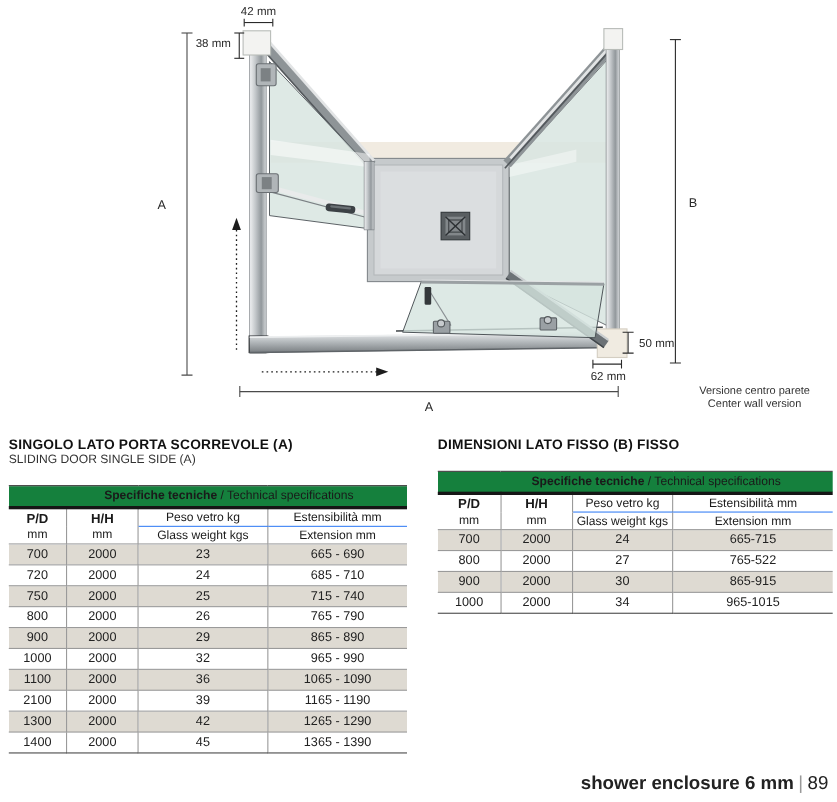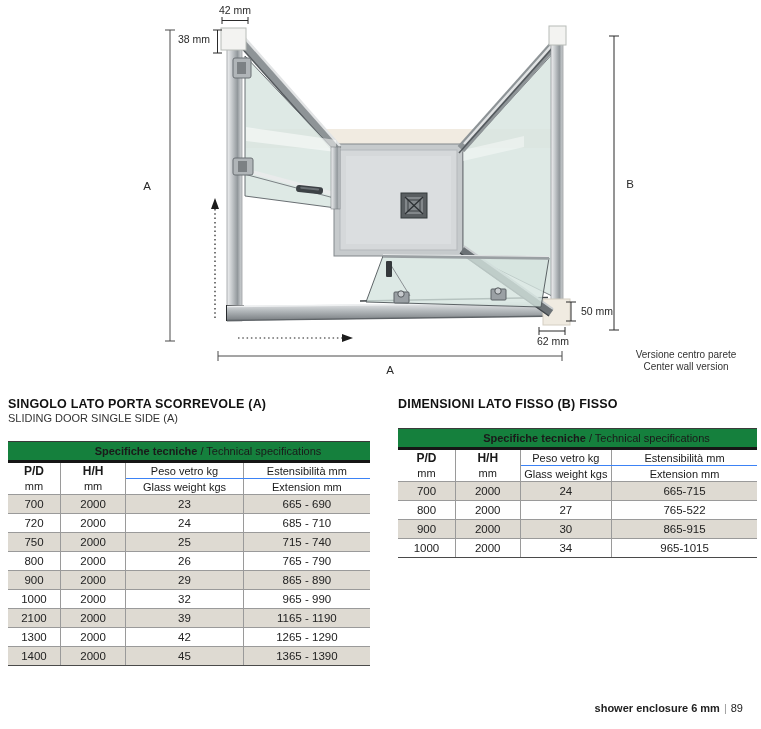--- a/index.html
+++ b/index.html
@@ -26,21 +26,21 @@
   tr.ch1 th.b { font-weight:bold; font-size:12px; }
   tr.ch1 th.ub { border-bottom:1px solid #3b82f6; }
   tr.ch2 th { border-bottom:1px solid #9a9a9a; }
 
   table.spec th:not(:last-child), table.spec td:not(:last-child) { border-right:1px solid #9a9a9a; }
 
   table.spec tbody td { font-size:11.5px; height:18px; color:#222; border-bottom:1px solid #9a9a9a;margin-top:15px; }
   table.spec tbody tr:nth-child(odd) { background:#dedad2; }
   table.spec tbody tr:last-child td { border-bottom:1px solid #4a4a4a; }
 
-  .footer { position:absolute; right:18px; top:702px; font-size:11px; color:#222; }
+  .footer { position:absolute; right:8px; top:702px; font-size:17px; color:#222; }
   .footer .f-bold { font-weight:bold; }
   .footer .f-sep { color:#999; margin:0 4px; }
 
   svg text { fill:#2a2a2a; font-family:"Liberation Sans", sans-serif; }
   .dimtxt { font-size:10.5px; }
   .dimbig { font-size:11.5px; }
   .captxt { font-size:10px; fill:#333; }
 </style>
 </head>
 <body>
@@ -254,20 +254,26 @@
           <td>29</td>
           <td>865 - 890</td>
         </tr>
         <tr>
           <td>1000</td>
           <td>2000</td>
           <td>32</td>
           <td>965 - 990</td>
         </tr>
         <tr>
+          <td>1100</td>
+          <td>2000</td>
+          <td>36</td>
+          <td>1065 - 1090</td>
+        </tr>
+        <tr>
           <td>2100</td>
           <td>2000</td>
           <td>39</td>
           <td>1165 - 1190</td>
         </tr>
         <tr>
           <td>1300</td>
           <td>2000</td>
           <td>42</td>
           <td>1265 - 1290</td>

